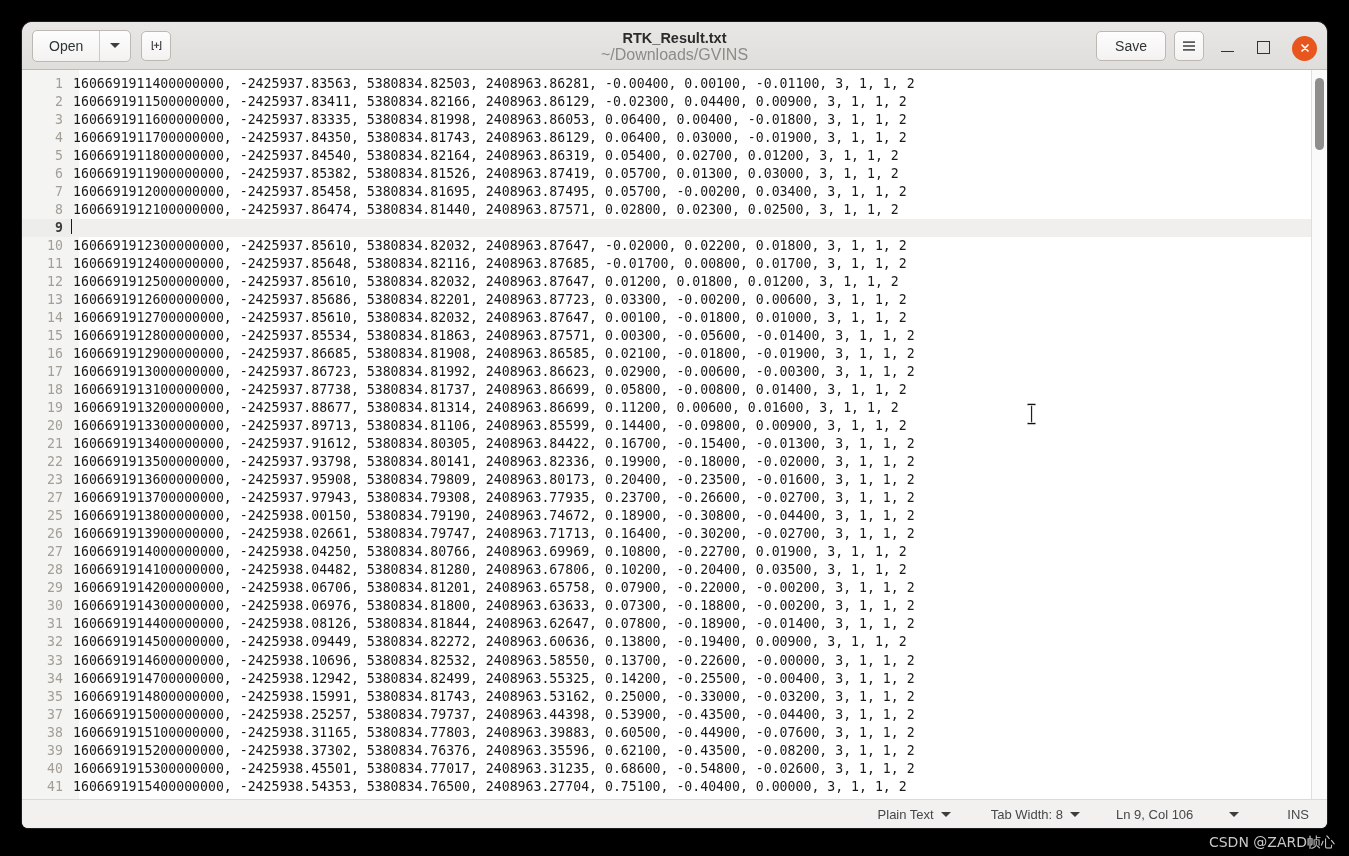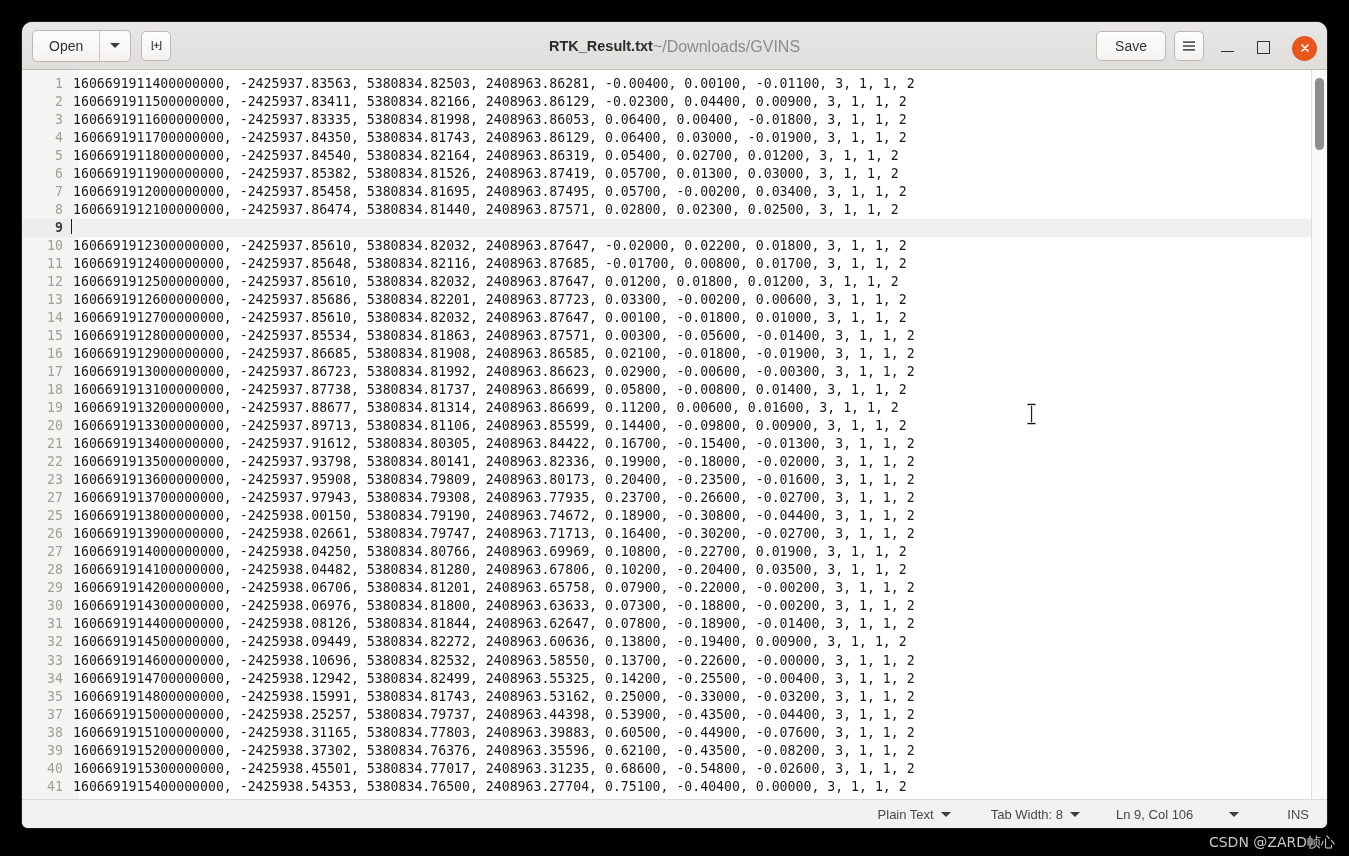--- a/index.html
+++ b/index.html
@@ -136,21 +136,21 @@
     margin-left: 8px;
     cursor: pointer;
   }
 
   
   #titleblock {
     position: absolute;
     left: 0; right: 0; top: 0;
     height: 48px;
     display: flex;
-    flex-direction: row;
+    flex-direction: column;
     align-items: center;
     justify-content: center;
     pointer-events: none;
     z-index: 1;
   }
   #title {
     font-size: 14.5px;
     font-weight: bold;
     color: #2b2b2b;
     line-height: 17px;

